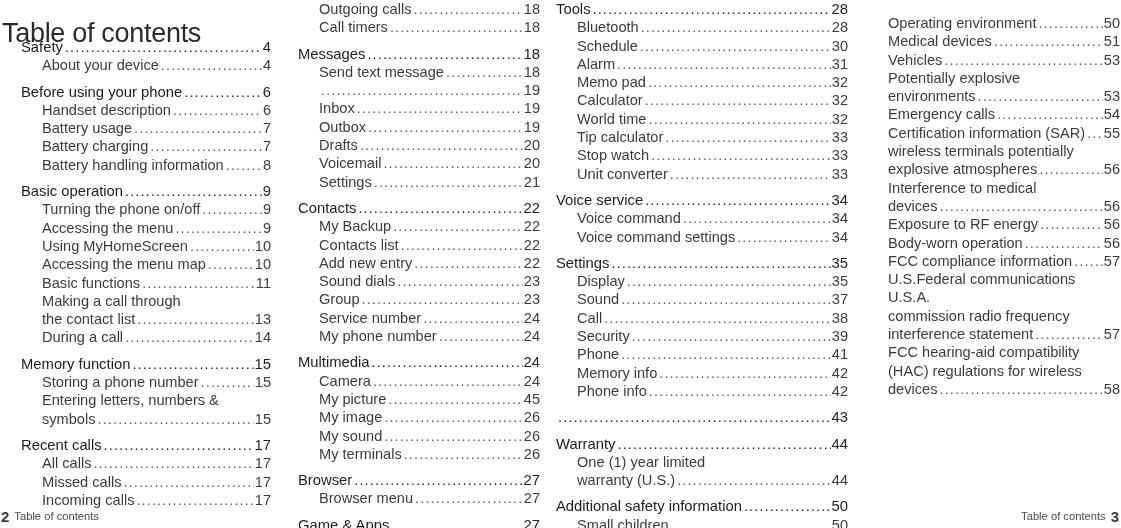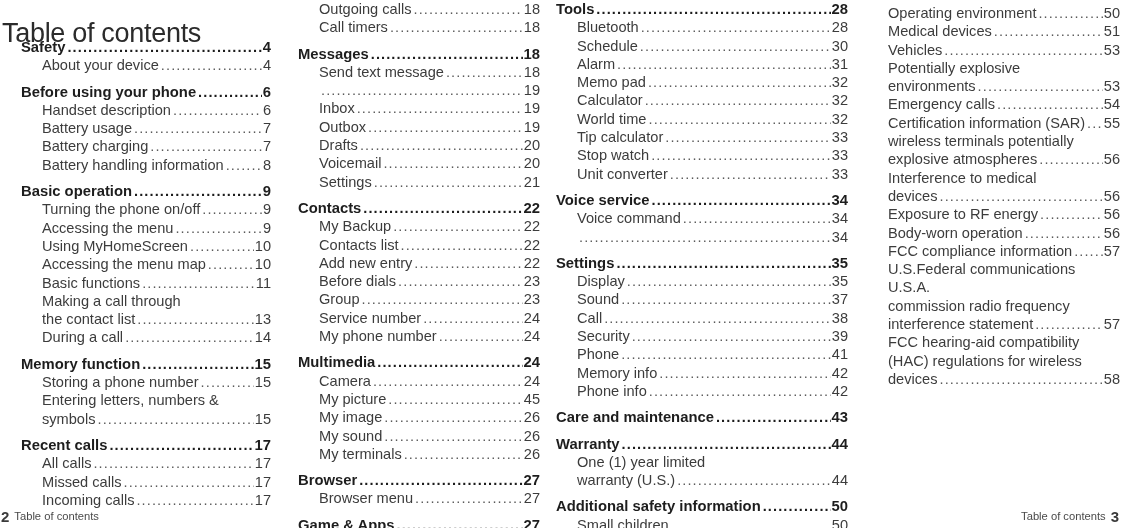--- a/index.html
+++ b/index.html
@@ -43,21 +43,21 @@
     width: 1121px;
     height: 490px;
   }
   .toc-col {
     position: absolute;
     top: 0;
   }
   .toc-col.c1 { left: 2px;   width: 250px; padding-top: 38px; margin-left: 19px; }
   .toc-col.c2 { left: 298px; width: 242px; padding-top: 0px; }
   .toc-col.c3 { left: 556px; width: 292px; padding-top: 0px; }
-  .toc-col.c4 { left: 888px; width: 232px; padding-top: 4px; }
+  .toc-col.c4 { left: 888px; width: 232px; padding-top: 14px; }
 
   
   .entry {
     display: block;
     font-size: 14.6px;
     line-height: 18.3px;
     color: #3a3a3a;
     position: relative;
     white-space: nowrap;
     overflow: hidden;
@@ -82,21 +82,21 @@
     color: #5a5a5a;
   }
   .entry .pageno {
     flex: 0 0 auto;
     white-space: nowrap;
     text-align: right;
   }
 
   
   .entry.lvl1 {
-    font-weight: bold;
+    font-weight: normal;
     color: #1d1d1d;
     margin-top: 8px;
     font-size: 14.8px;
   }
   .entry.lvl1 .leader { color: #1d1d1d; }
   .entry.lvl1:first-child { margin-top: 0; }
 
   
   .entry.lvl2 {
     padding-left: 21px;
@@ -410,21 +410,21 @@
         </div>
         <div class="entry lvl2">
           <span class="row">
             <span class="label">Add new entry</span>
             <span class="leader">................................................................................................................</span>
             <span class="pageno">22</span>
           </span>
         </div>
         <div class="entry lvl2">
           <span class="row">
-            <span class="label">Before dials</span>
+            <span class="label">Sound dials</span>
             <span class="leader">................................................................................................................</span>
             <span class="pageno">23</span>
           </span>
         </div>
         <div class="entry lvl2">
           <span class="row">
             <span class="label">Group</span>
             <span class="leader">................................................................................................................</span>
             <span class="pageno">23</span>
           </span>
@@ -587,20 +587,21 @@
         </div>
         <div class="entry lvl2">
           <span class="row">
             <span class="label">Voice command</span>
             <span class="leader">................................................................................................................</span>
             <span class="pageno">34</span>
           </span>
         </div>
         <div class="entry lvl2">
           <span class="row">
+            <span class="label">Voice command settings</span>
             <span class="leader">................................................................................................................</span>
             <span class="pageno">34</span>
           </span>
         </div>
         <div class="entry lvl1">
           <span class="row">
             <span class="label">Settings</span>
             <span class="leader">................................................................................................................</span>
             <span class="pageno">35</span>
           </span>
@@ -649,21 +650,20 @@
         </div>
         <div class="entry lvl2">
           <span class="row">
             <span class="label">Phone info</span>
             <span class="leader">................................................................................................................</span>
             <span class="pageno">42</span>
           </span>
         </div>
         <div class="entry lvl1">
           <span class="row">
-            <span class="label">Care and maintenance</span>
             <span class="leader">................................................................................................................</span>
             <span class="pageno">43</span>
           </span>
         </div>
         <div class="entry lvl1">
           <span class="row">
             <span class="label">Warranty</span>
             <span class="leader">................................................................................................................</span>
             <span class="pageno">44</span>
           </span>

